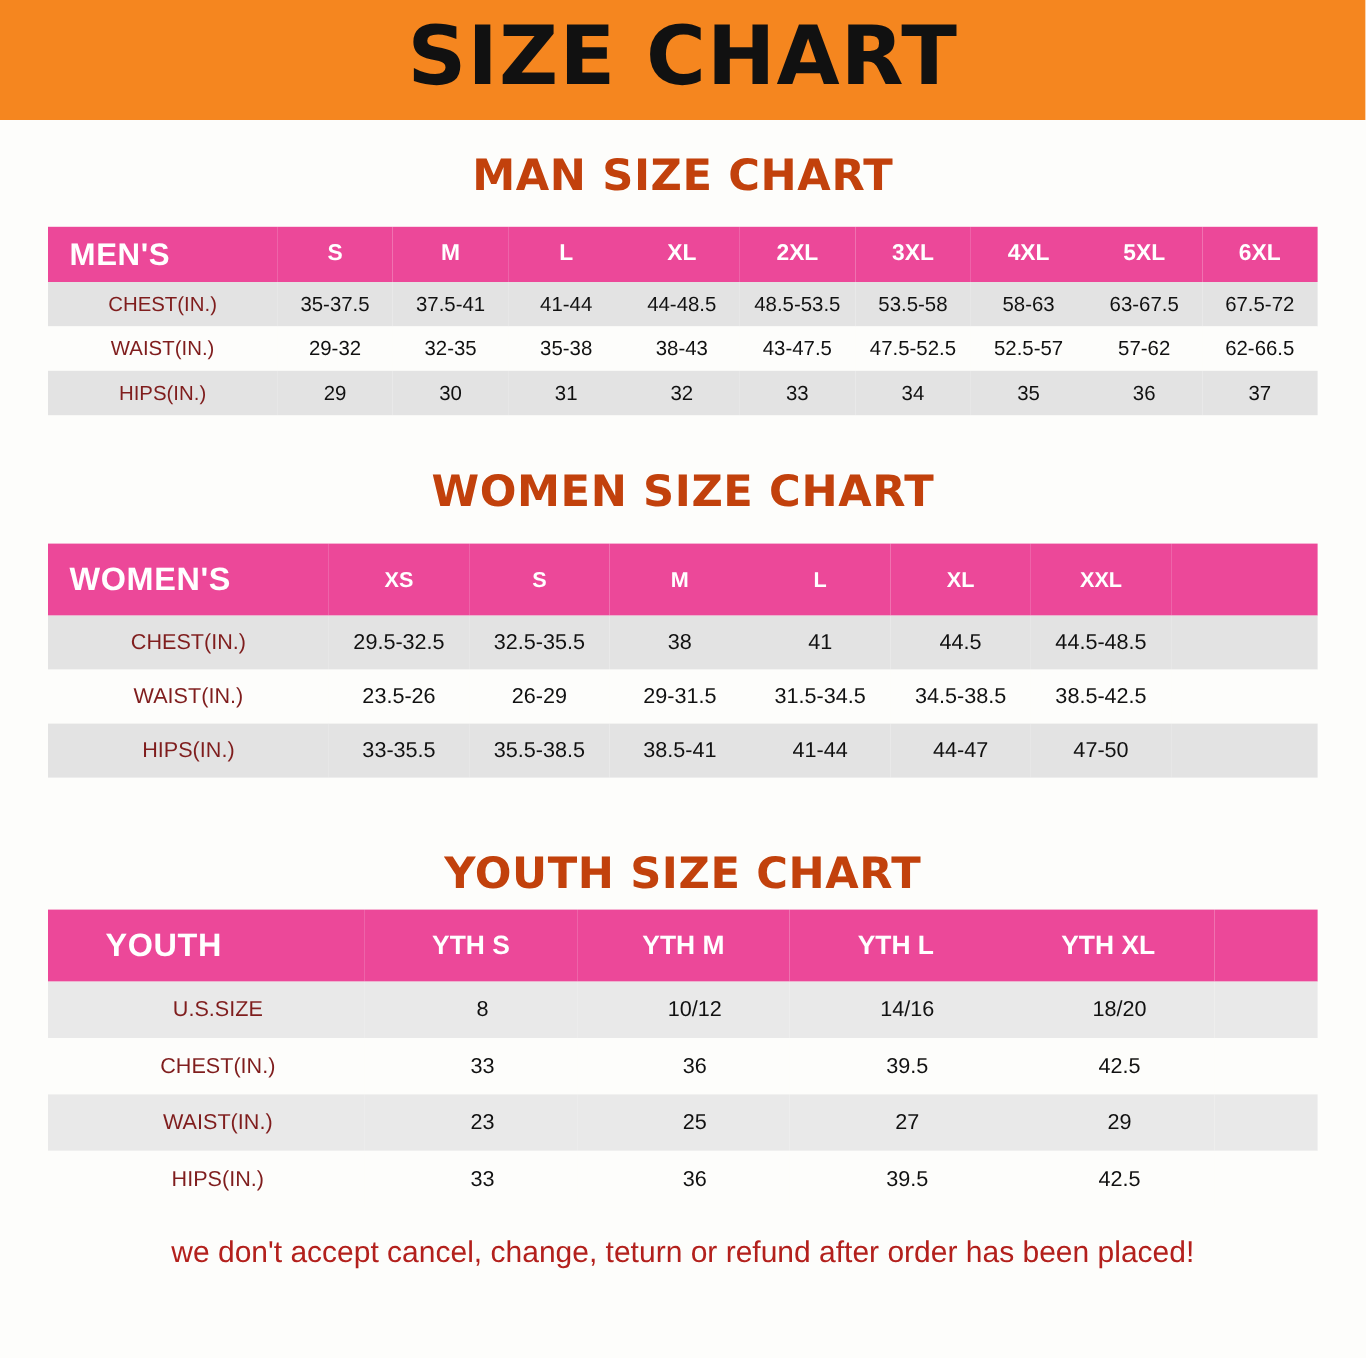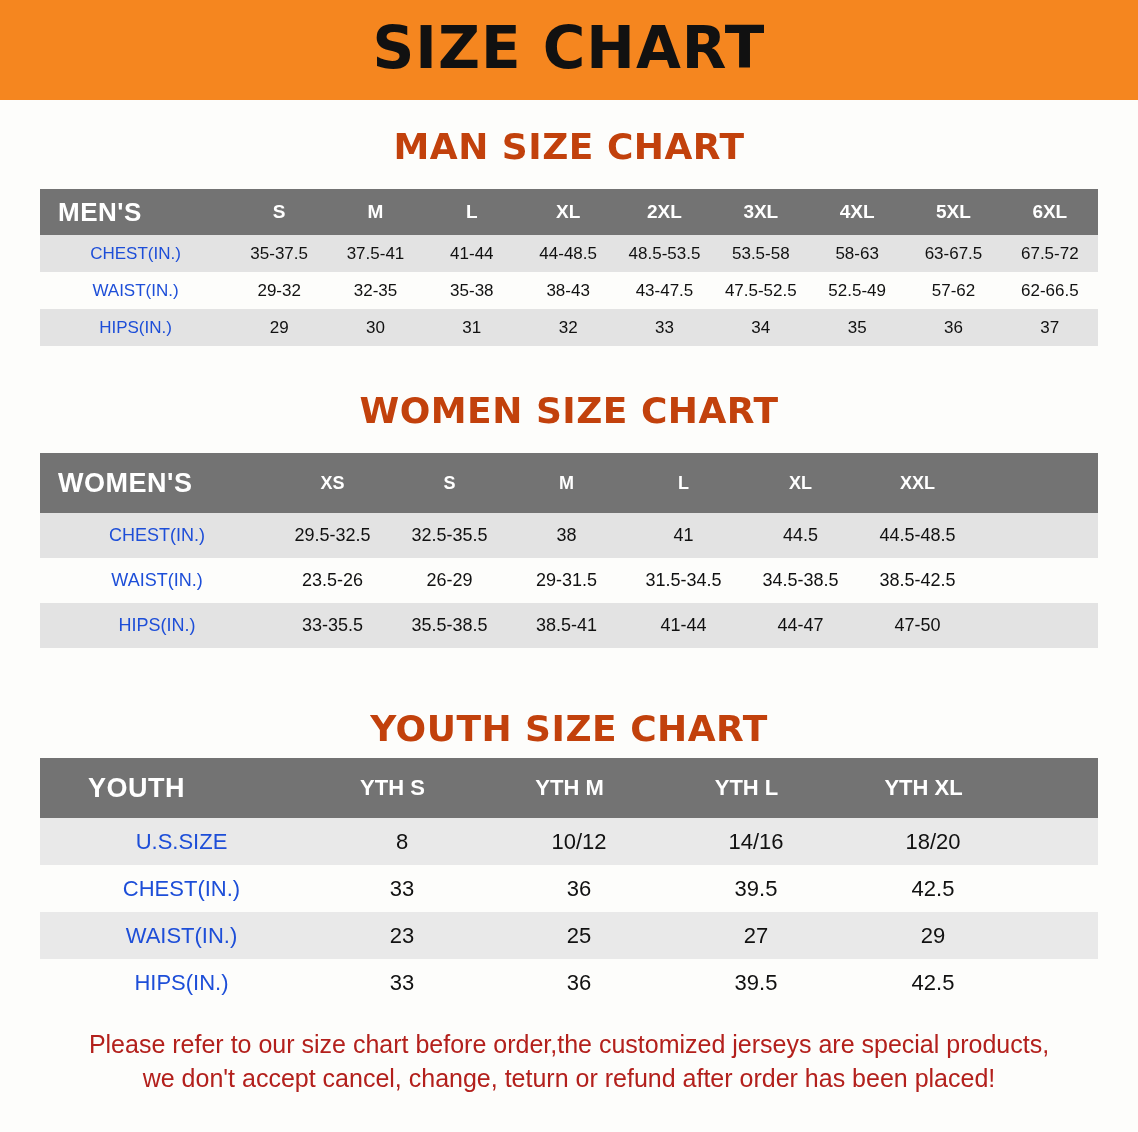--- a/index.html
+++ b/index.html
@@ -24,21 +24,21 @@
   .banner {
     background: #f5861f;
     height: 100px;
     display: flex;
     align-items: center;
     justify-content: center;
   }
   .banner-title {
     font-family: "DejaVu Sans", sans-serif;
     font-weight: 700;
-    font-size: 58px;
+    font-size: 68px;
     letter-spacing: 1px;
     color: #111;
     line-height: 1;
     margin-top: -4px;
   }
   
   .section-heading {
     text-align: center;
     font-family: "DejaVu Sans", sans-serif;
     font-weight: 700;
@@ -57,56 +57,56 @@
   table.size {
     width: 1058px;
     border-collapse: collapse;
     table-layout: fixed;
   }
   table.size th, table.size td {
     text-align: center;
     font-family: "Liberation Sans", sans-serif;
   }
   table.size thead th {
-    background: #737373;
+    background: #ec4899;
     color: #ffffff;
     font-weight: 700;
   }
   .row-head {
     text-align: left !important;
     padding-left: 18px;
     font-family: "DejaVu Sans", sans-serif;
     font-weight: 700;
     letter-spacing: 0.5px;
   }
   .lbl {
     font-family: "Liberation Sans", sans-serif;
     font-weight: 400;
-    color: #1d4ed8;
+    color: #7f1d1d;
   }
 
   
   .men thead th { height: 44px; font-size: 19px; }
   .men thead th.row-head { font-size: 26px; }
   .men tbody td { height: 35px; font-size: 17px; }
   .men tbody td.lbl { font-size: 17px; }
   .men tbody tr:nth-child(odd) { background: #e3e3e3; }
   .men tbody tr:nth-child(even) { background: #fdfdfb; }
 
   
   .women thead th { height: 58px; font-size: 18px; }
   .women thead th.row-head { font-size: 27px; }
   .women tbody td { height: 43px; font-size: 18px; }
   .women tbody tr:nth-child(odd) { background: #e3e3e3; }
   .women tbody tr:nth-child(even) { background: #fdfdfb; }
 
   
   .youth thead th { height: 58px; font-size: 22px; }
   .youth thead th.row-head { font-size: 27px; padding-left: 48px; }
-  .youth tbody td { height: 45px; font-size: 22px; padding-left: 20px; }
+  .youth tbody td { height: 45px; font-size: 18px; padding-left: 20px; }
   .youth tbody tr:nth-child(odd) { background: #e9e9e9; }
   .youth tbody tr:nth-child(even) { background: #fdfdfb; }
 
   
   .note {
     margin: 22px 40px 0 40px;
     text-align: center;
     color: #b3201c;
     font-family: "Liberation Sans", sans-serif;
     font-size: 25px;
@@ -155,21 +155,21 @@
           <td>67.5-72</td>
         </tr>
         <tr>
           <td class="lbl">WAIST(IN.)</td>
           <td>29-32</td>
           <td>32-35</td>
           <td>35-38</td>
           <td>38-43</td>
           <td>43-47.5</td>
           <td>47.5-52.5</td>
-          <td>52.5-49</td>
+          <td>52.5-57</td>
           <td>57-62</td>
           <td>62-66.5</td>
         </tr>
         <tr>
           <td class="lbl">HIPS(IN.)</td>
           <td>29</td>
           <td>30</td>
           <td>31</td>
           <td>32</td>
           <td>33</td>
@@ -278,17 +278,16 @@
           <td>36</td>
           <td>39.5</td>
           <td>42.5</td>
           <td></td>
         </tr>
       </tbody>
     </table>
   </div>
 
   <div class="note">
-    <span>Please refer to our size chart before order,the customized jerseys are special products,</span>
     <span>we don't accept cancel, change, teturn or refund after order has been placed!</span>
   </div>
 
 </div>
 
 </body></html>

